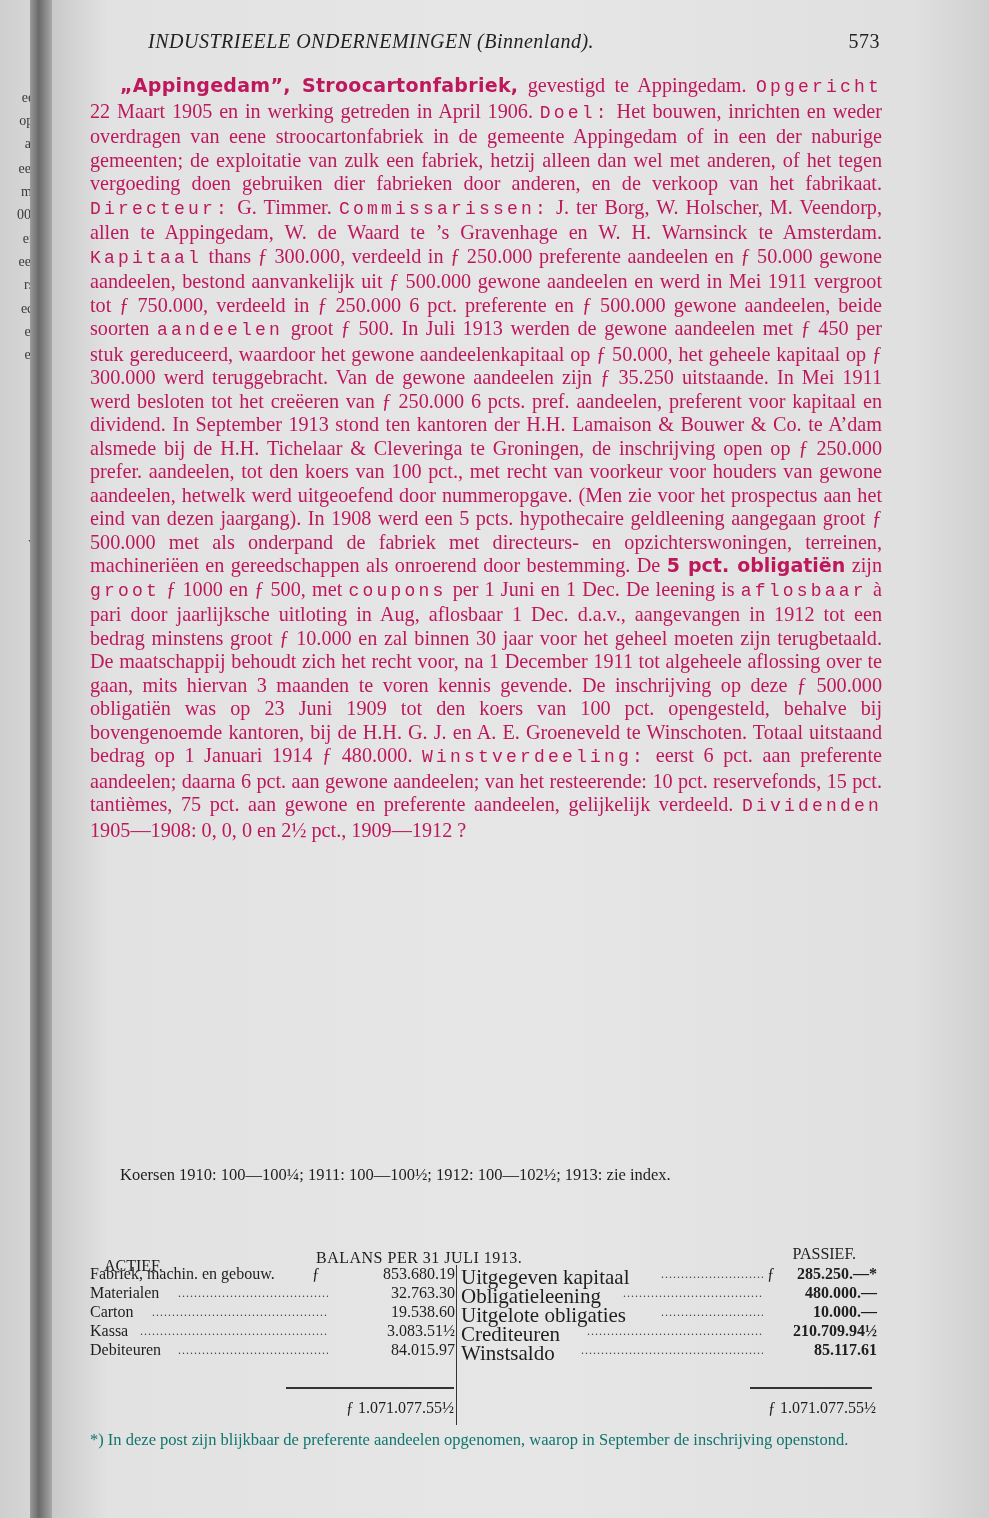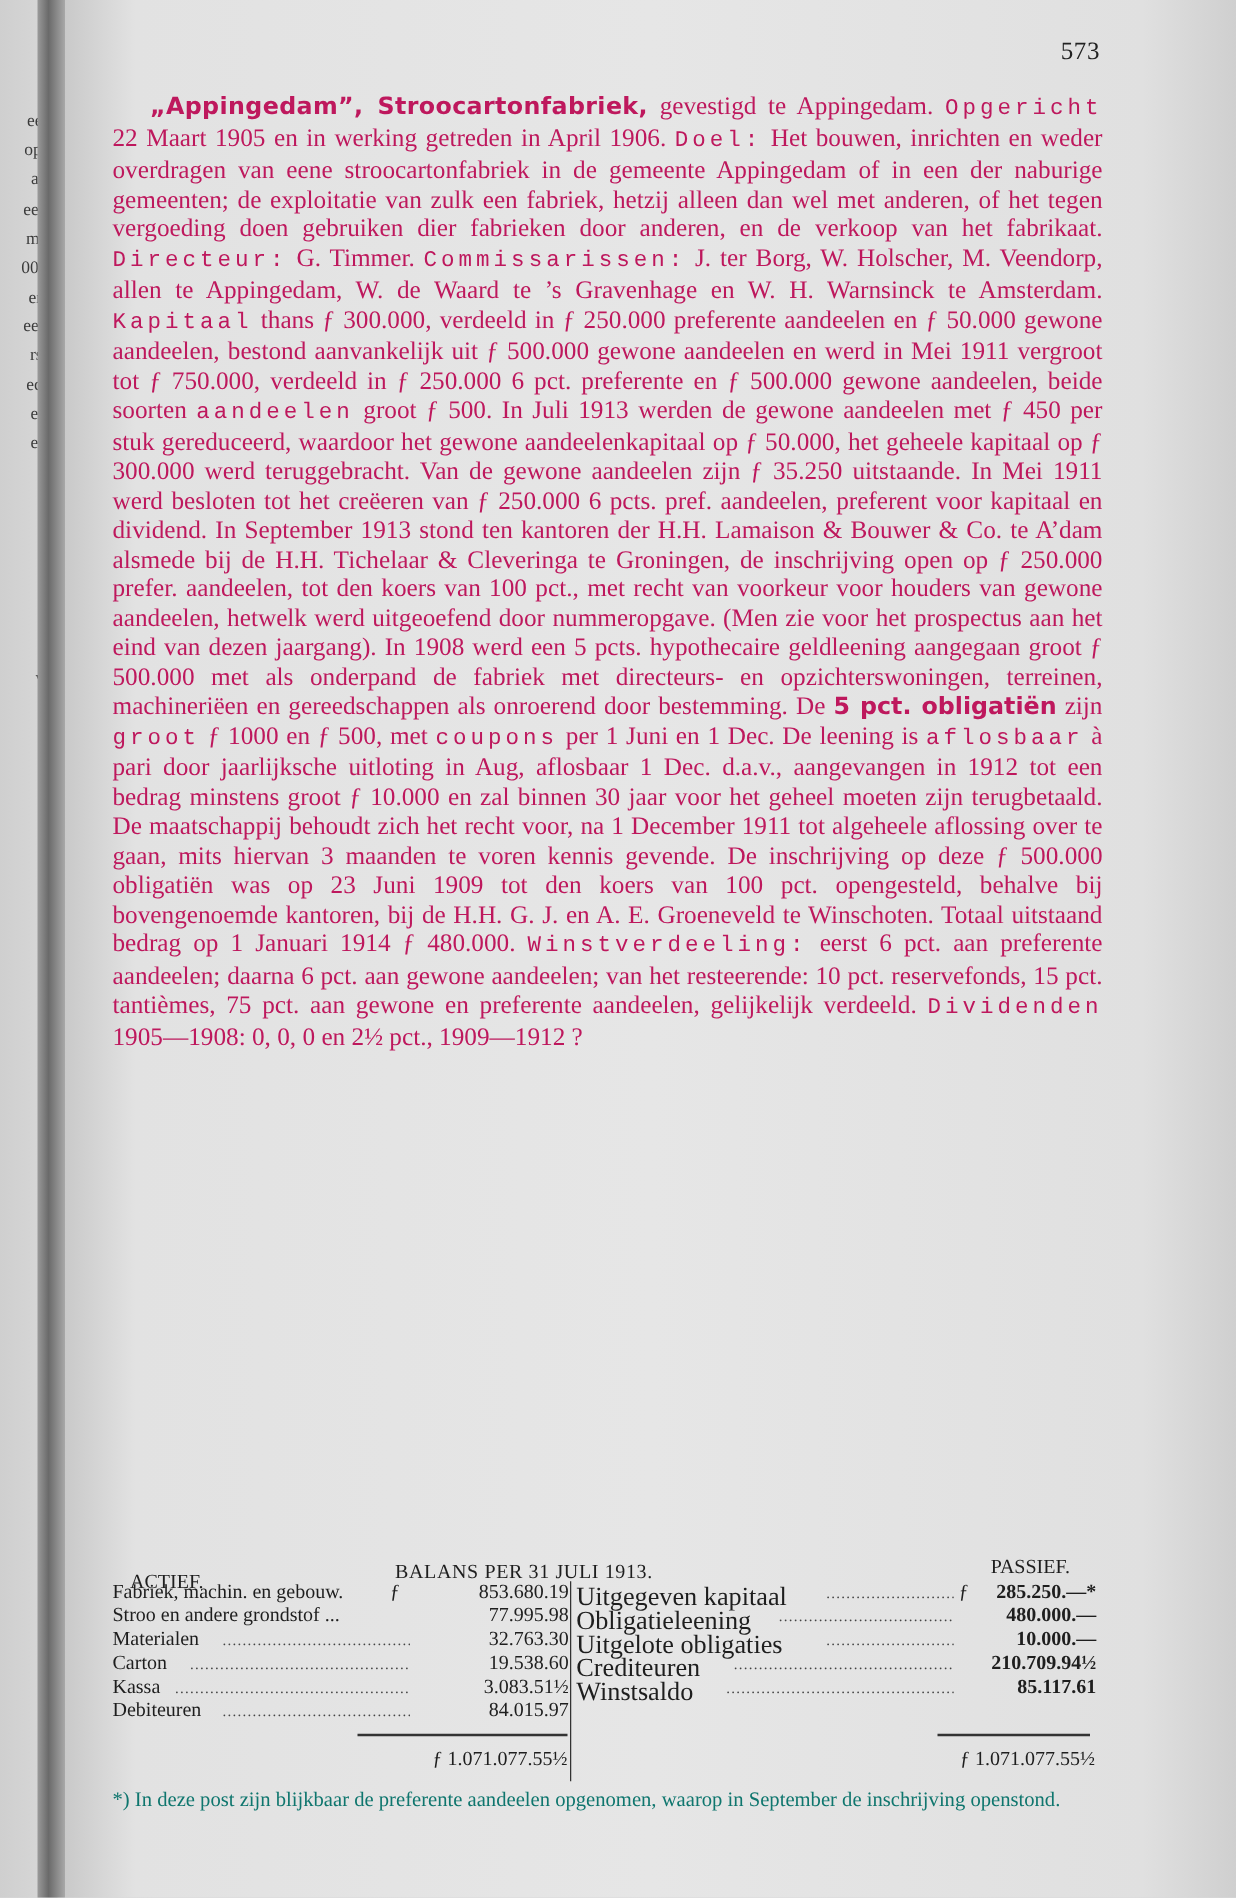--- a/index.html
+++ b/index.html
@@ -103,48 +103,46 @@
   <span class="prev-line" style="top:535px">v.</span>
   <span class="prev-line" style="top:558px">t.</span>
   <span class="prev-line" style="top:718px">n</span>
   <span class="prev-line" style="top:740px">z</span>
 </div>
 <div class="gutter"></div>
 
 <div class="page"></div>
 
 <div class="running-head">
+  <span class="title">INDUSTRIEELE ONDERNEMINGEN (Binnenland).</span>
   <span class="pageno">573</span>
 </div>
 
 <div class="body-text">
   <p class="lead"><span class="heading-bold">„Appingedam”, Stroocartonfabriek,</span><span> gevestigd te Appingedam. </span><span class="spaced">Opgericht</span><span> 22 Maart 1905 en in werking getreden in April 1906. </span><span class="spaced">Doel:</span><span> Het bouwen, inrichten en weder overdragen van eene stroocartonfabriek in de gemeente Appingedam of in een der naburige gemeenten; de exploitatie van zulk een fabriek, hetzij alleen dan wel met anderen, of het tegen vergoeding doen gebruiken dier fabrieken door anderen, en de verkoop van het fabrikaat. </span><span class="spaced">Directeur:</span><span> G. Timmer. </span><span class="spaced">Commissarissen:</span><span> J. ter Borg, W. Holscher, M. Veendorp, allen te Appingedam, W. de Waard te ’s Gravenhage en W. H. Warnsinck te Amsterdam. </span><span class="spaced">Kapitaal</span><span> thans ƒ 300.000, verdeeld in ƒ 250.000 preferente aandeelen en ƒ 50.000 gewone aandeelen, bestond aanvankelijk uit ƒ 500.000 gewone aandeelen en werd in Mei 1911 vergroot tot ƒ 750.000, verdeeld in ƒ 250.000 6 pct. preferente en ƒ 500.000 gewone aandeelen, beide soorten </span><span class="spaced">aandeelen</span><span> groot ƒ 500. In Juli 1913 werden de gewone aandeelen met ƒ 450 per stuk gereduceerd, waardoor het gewone aandeelenkapitaal op ƒ 50.000, het geheele kapitaal op ƒ 300.000 werd teruggebracht. Van de gewone aandeelen zijn ƒ 35.250 uitstaande. In Mei 1911 werd besloten tot het creëeren van ƒ 250.000 6 pcts. pref. aandeelen, preferent voor kapitaal en dividend. In September 1913 stond ten kantoren der H.H. Lamaison &amp; Bouwer &amp; Co. te A’dam alsmede bij de H.H. Tichelaar &amp; Cleveringa te Groningen, de inschrijving open op ƒ 250.000 prefer. aandeelen, tot den koers van 100 pct., met recht van voorkeur voor houders van gewone aandeelen, hetwelk werd uitgeoefend door nummeropgave. (Men zie voor het prospectus aan het eind van dezen jaargang). In 1908 werd een 5 pcts. hypothecaire geldleening aangegaan groot ƒ 500.000 met als onderpand de fabriek met directeurs- en opzichterswoningen, terreinen, machineriëen en gereedschappen als onroerend door bestemming. De </span><span class="bold-sans">5 pct. obligatiën</span><span> zijn </span><span class="spaced">groot</span><span> ƒ 1000 en ƒ 500, met </span><span class="spaced">coupons</span><span> per 1 Juni en 1 Dec. De leening is </span><span class="spaced">aflosbaar</span><span> à pari door jaarlijksche uitloting in Aug, aflosbaar 1 Dec. d.a.v., aangevangen in 1912 tot een bedrag minstens groot ƒ 10.000 en zal binnen 30 jaar voor het geheel moeten zijn terugbetaald. De maatschappij behoudt zich het recht voor, na 1 December 1911 tot algeheele aflossing over te gaan, mits hiervan 3 maanden te voren kennis gevende. De inschrijving op deze ƒ 500.000 obligatiën was op 23 Juni 1909 tot den koers van 100 pct. opengesteld, behalve bij bovengenoemde kantoren, bij de H.H. G. J. en A. E. Groeneveld te Winschoten. Totaal uitstaand bedrag op 1 Januari 1914 ƒ 480.000. </span><span class="spaced">Winstverdeeling:</span><span> eerst 6 pct. aan preferente aandeelen; daarna 6 pct. aan gewone aandeelen; van het resteerende: 10 pct. reservefonds, 15 pct. tantièmes, 75 pct. aan gewone en preferente aandeelen, gelijkelijk verdeeld. </span><span class="spaced">Dividenden</span><span> 1905—1908: 0, 0, 0 en 2½ pct., 1909—1912 ?</span></p>
 </div>
 
 <div class="small-text">
+  <p class="indent1">Koersen 1910: 100—100¼; 1911: 100—100½; 1912: 100—102½; 1913: zie index.</p>
 </div>
 
 <div class="balance">
   <div class="bal-head">
     <span class="l">ACTIEF.</span>
     <span class="c">BALANS PER 31 JULI 1913.</span>
     <span class="r">PASSIEF.</span>
   </div>
   <div class="bal-cols">
     <div class="bal-left">
       <div class="row">
         <span class="lbl">Fabriek, machin. en gebouw.</span>
         <span class="cur" style="left:222px">ƒ</span>
         <span class="amt">853.680.19</span>
       </div>
       <div class="row">
-        <span class="lbl">Stroo en andere grondstof ...</span>
-        <span class="amt">77.995.98</span>
-      </div>
-      <div class="row">
         <span class="lbl">Materialen</span>
         <span class="dots" style="left:88px;width:150px">...........................................................</span>
         <span class="amt">32.763.30</span>
       </div>
       <div class="row">
         <span class="lbl">Carton</span>
         <span class="dots" style="left:62px;width:176px">...........................................................</span>
         <span class="amt">19.538.60</span>
       </div>
       <div class="row">

